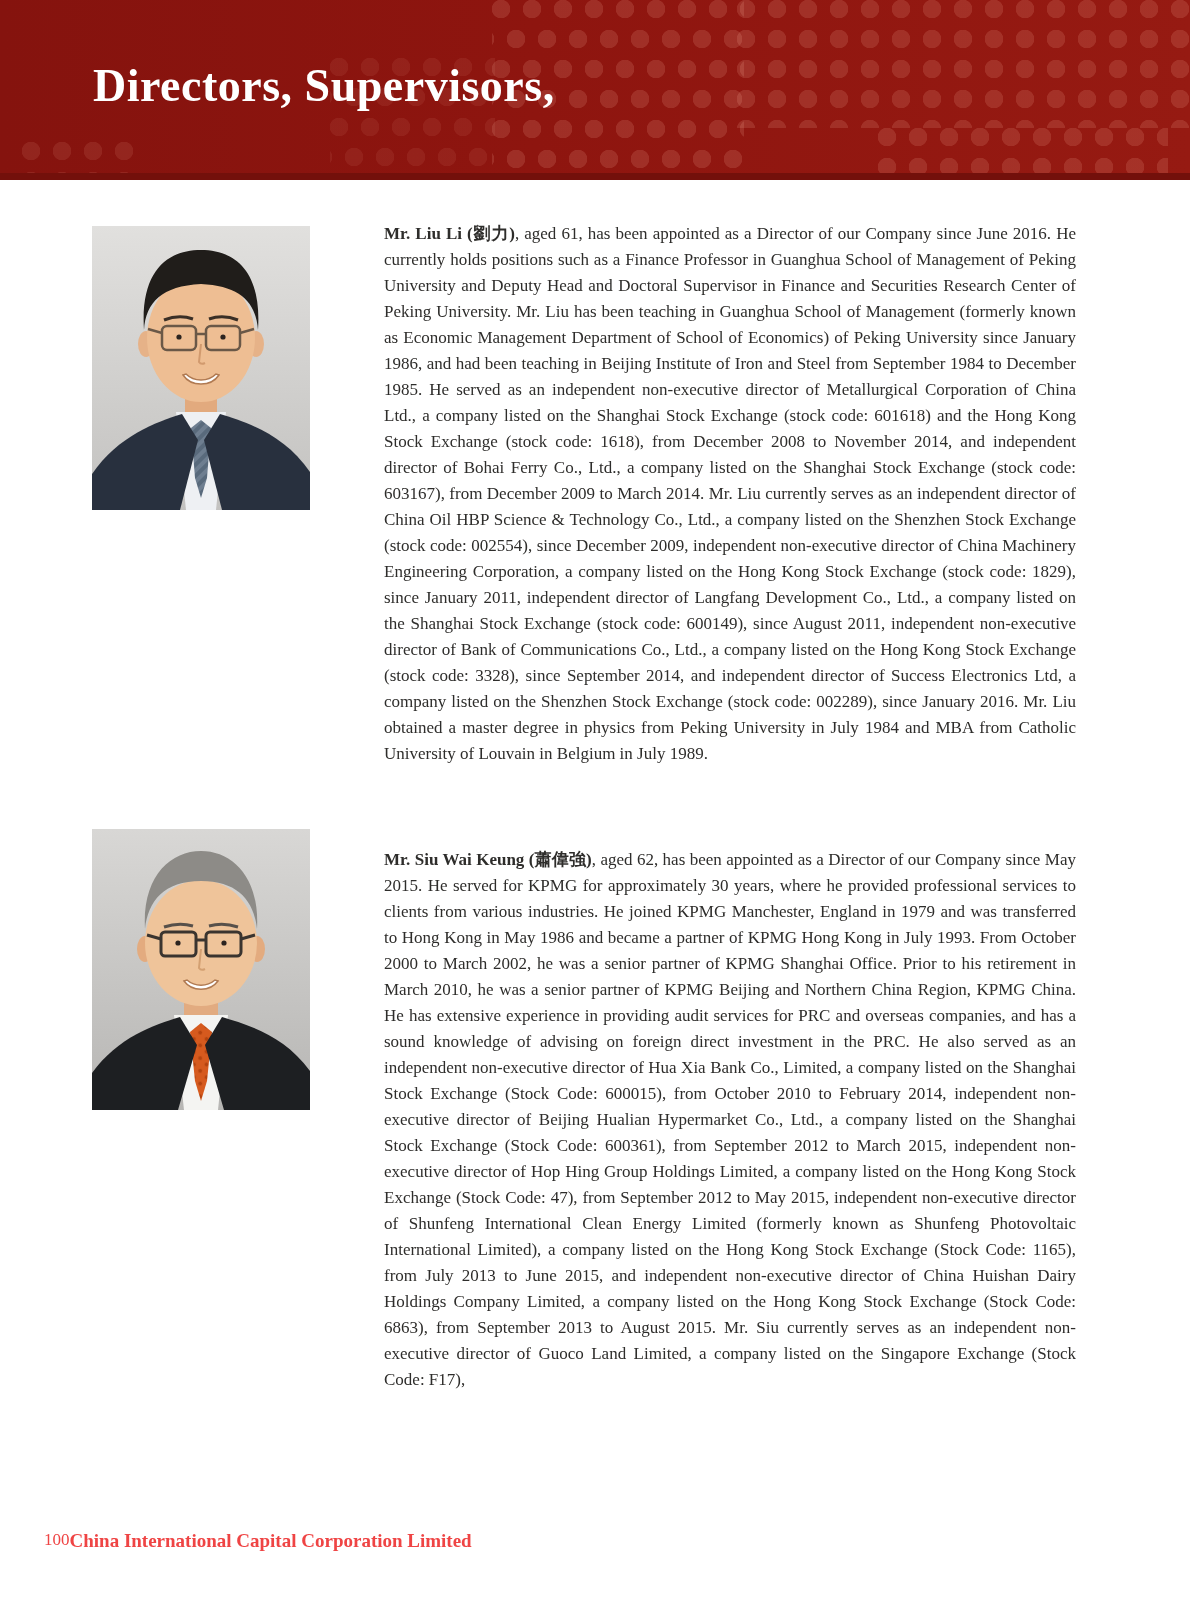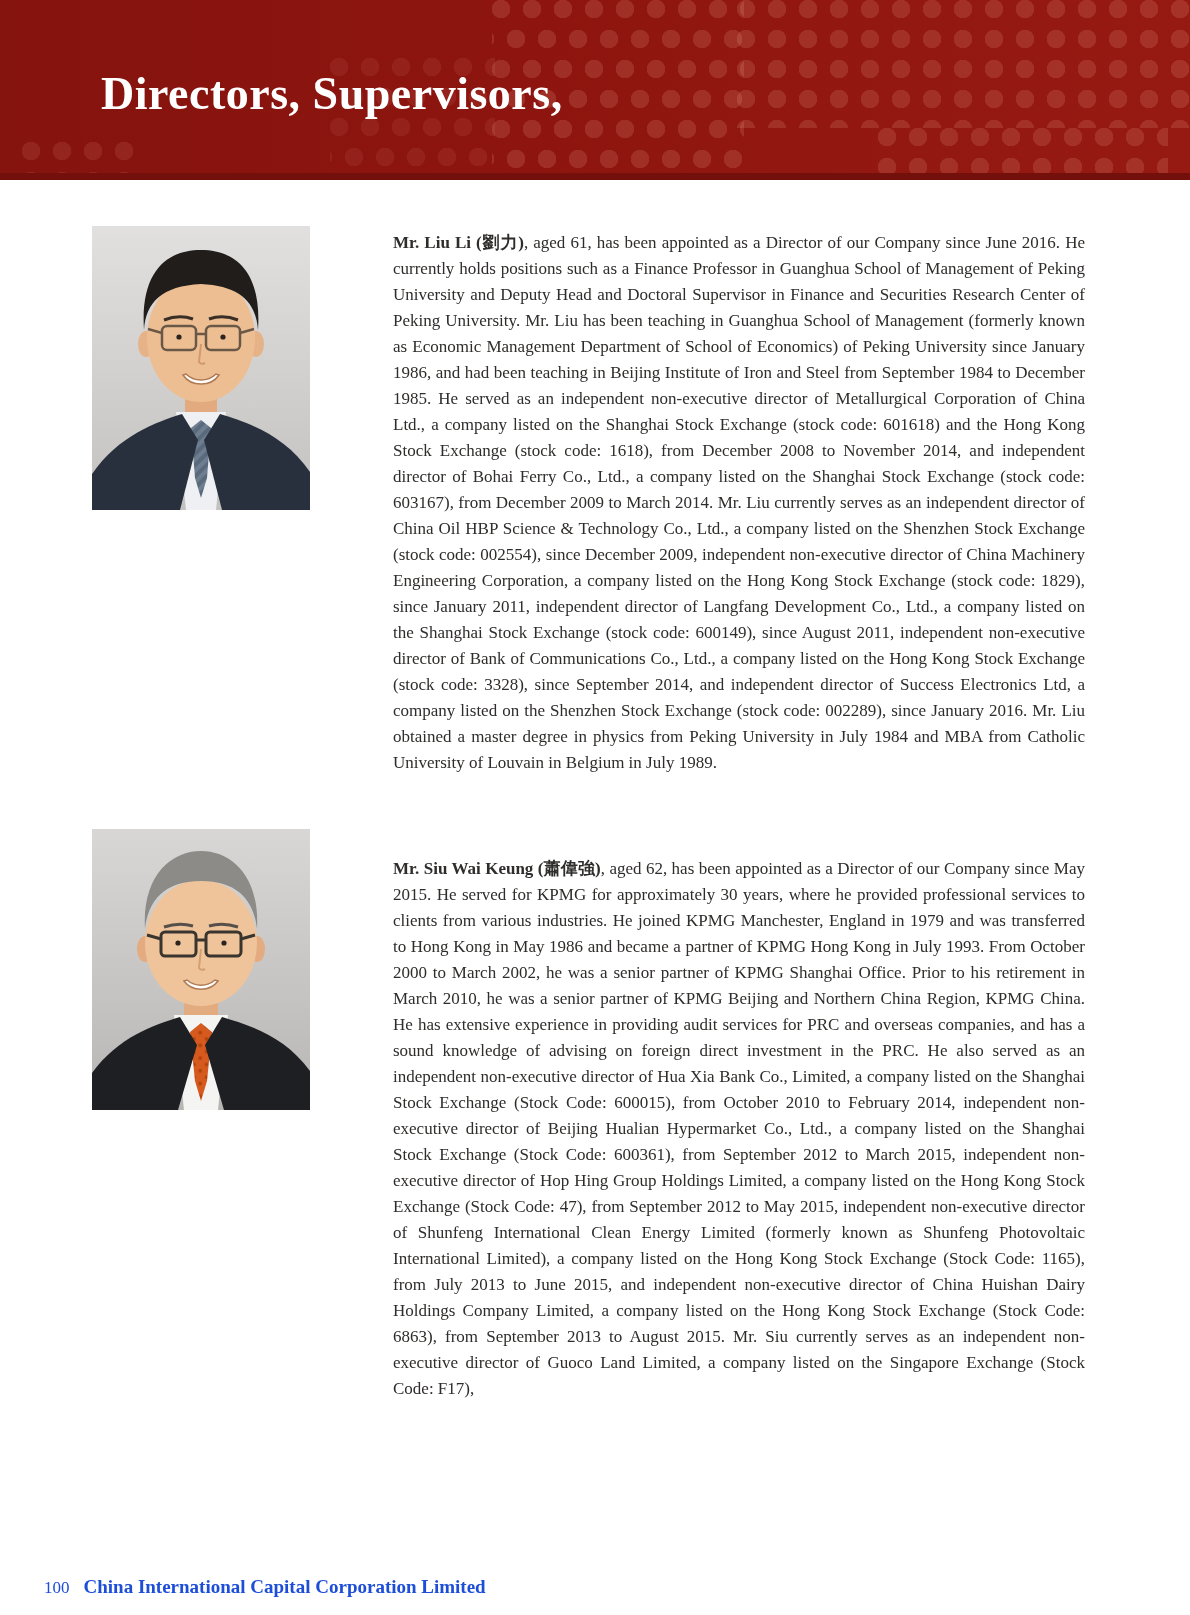--- a/index.html
+++ b/index.html
@@ -29,51 +29,51 @@
     background-size:31px 60px,31px 60px;
     background-position:0 0,15px 30px;
   }
   .dots-right-top{left:737px;top:0;width:453px;height:128px;}
   .dots-right-bottom{left:878px;top:128px;width:290px;height:45px;}
   .dots-mid{left:492px;top:0;width:252px;height:173px;}
   .dots-left-mid{left:330px;top:58px;width:165px;height:115px;opacity:.55;}
   .dots-bottom-left{left:22px;top:142px;width:118px;height:31px;opacity:.7;}
 
   .banner-title{
-    position:absolute;left:85px;top:48px;margin:16px;
+    position:absolute;left:85px;top:48px;margin:8px;
     color:#ffffff;font-weight:600;
     font-size:46px;line-height:60px;letter-spacing:.5px;
     font-family:"Liberation Serif", serif;
   }
   .banner-title span{display:block;}
 
   
   .photo{position:absolute;left:92px;width:218px;margin:0;padding:0;}
   .photo svg{display:block;width:100%;height:100%;}
   .photo-1{top:226px;height:284px;}
   .photo-2{top:829px;height:281px;}
 
   .bio-text{
-    position:absolute;left:381px;width:692px;margin:12px;
+    position:absolute;left:381px;width:692px;margin:3px;
     text-align:justify;
     font-size:17px;line-height:26px;
     color:#2e2d2b;
   }
   .bio-text-1{top:218px;}
   .bio-text-2{top:844px;}
   .bio-lead{font-weight:bold;}
 
   
   .footer{
     position:absolute;left:44px;top:1530px;
-    display:flex;align-items:flex-end;gap:14px;
-    color:#1d4ed8;
+    display:flex;align-items:flex-start;
+    color:#ef4444;
   }
   .page-number{font-size:17px;}
-  .company-name{font-size:19px;font-weight:bold;margin-top:46px;}
+  .company-name{font-size:19px;font-weight:bold;}
 </style>
 </head>
 <body>
 
 <div class="page">
 
   <header class="banner">
     <div class="dots dots-grid dots-right-top"></div>
     <div class="dots dots-grid dots-right-bottom"></div>
     <div class="dots dots-stagger dots-mid"></div>

